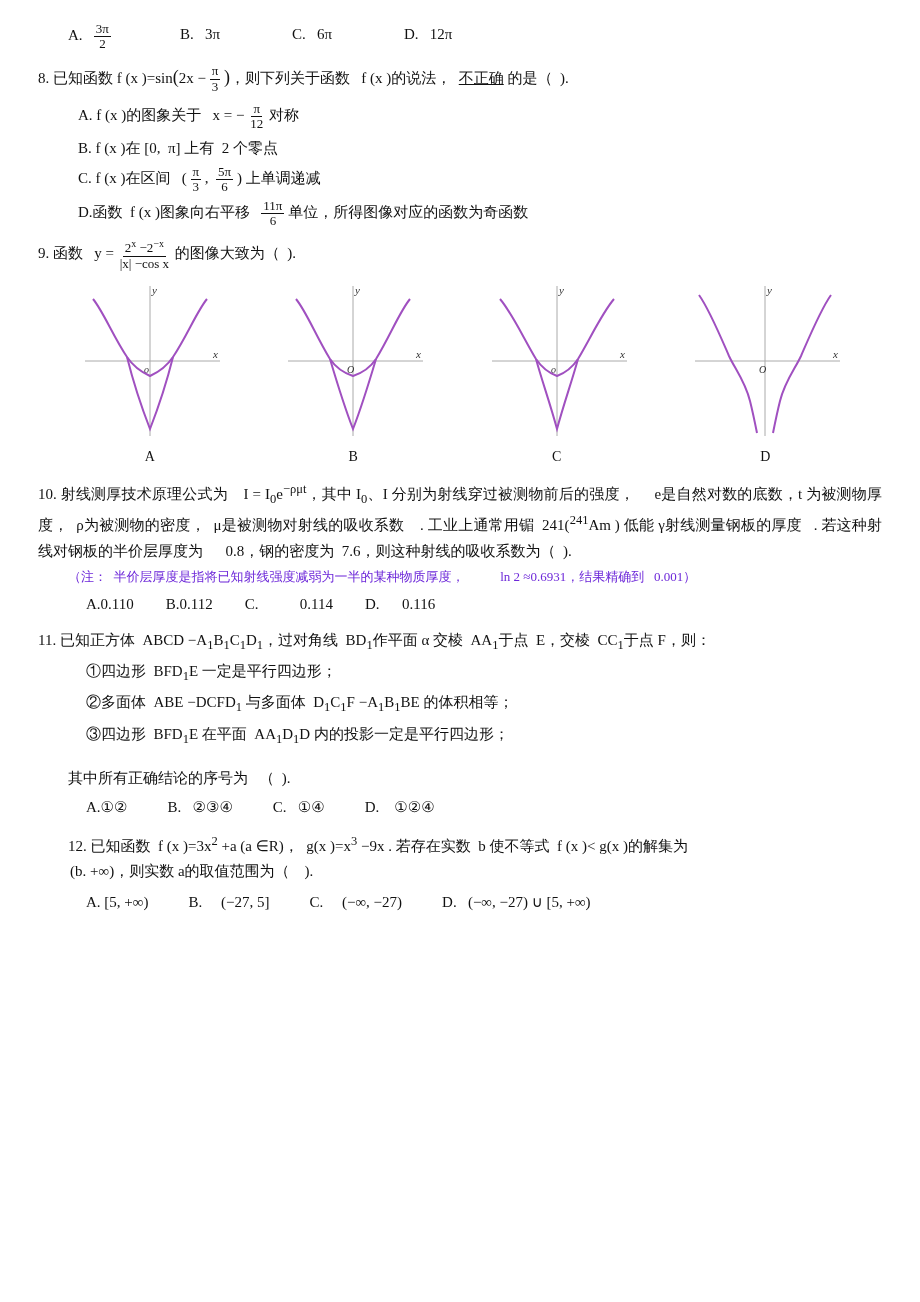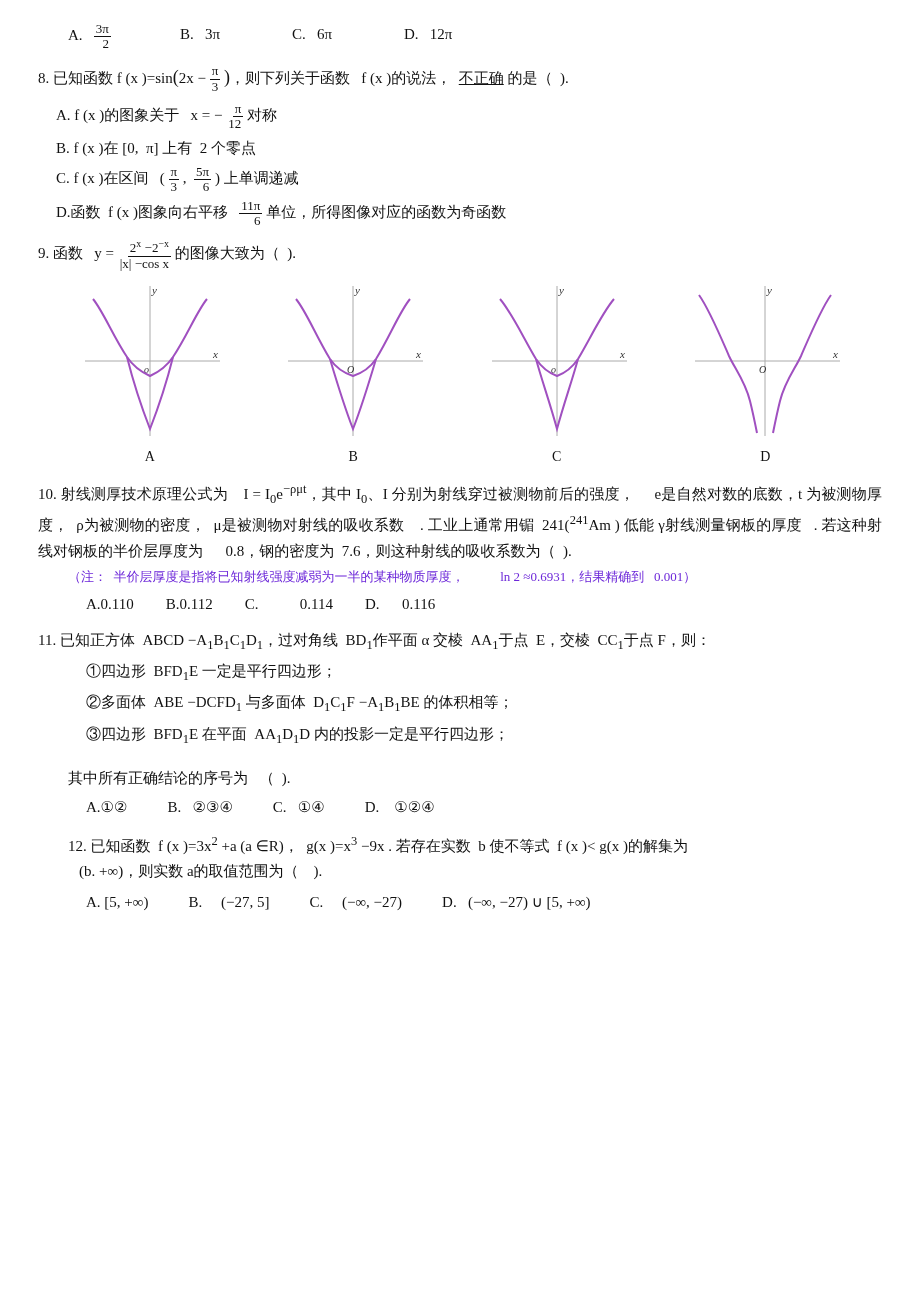--- a/index.html
+++ b/index.html
@@ -18,25 +18,25 @@
     }
     .options-row {
       display: flex;
       flex-wrap: wrap;
       gap: 0 32px;
       margin: 4px 0 4px 30px;
     }
     .option {
       min-width: 80px;
     }
-    .indent1 { margin-left: 18px; }
+    .indent1 { margin-left: 40px; }
     .fraction {
       display: inline-flex;
       flex-direction: column;
-      align-items: flex-end;
+      align-items: center;
       vertical-align: middle;
       font-size: 13px;
       line-height: 1.1;
     }
     .fraction .num { border-bottom: 1px solid #111; padding: 0 2px; }
     .fraction .den { padding: 0 2px; }
     .graphs-row {
       display: flex;
       justify-content: space-around;
       align-items: flex-end;
@@ -236,21 +236,21 @@
     <span>B. &nbsp;&nbsp;②③④</span>
     <span>C. &nbsp;&nbsp;①④</span>
     <span>D. &nbsp;&nbsp;&nbsp;①②④</span>
   </div>
 </div>
 
 <div class="question-block">
   <div style="margin-left:30px">
     12. 已知函数 &nbsp;f (x )=3x<sup>2</sup> +a (a ∈R)，&nbsp; g(x )=x<sup>3</sup> −9x . 若存在实数 &nbsp;b 使不等式 &nbsp;f (x )&lt; g(x )的解集为
   </div>
-  <div style="margin-left:41px">
+  <div style="margin-left:32px">
     (b. +∞)，则实数 a的取值范围为（&nbsp;&nbsp;&nbsp;&nbsp;).
   </div>
   <div class="answer-row" style="margin-top:5px">
     <span>A. [5, +∞)</span>
     <span>B. &nbsp;&nbsp;&nbsp;&nbsp;(−27, 5]</span>
     <span>C. &nbsp;&nbsp;&nbsp;&nbsp;(−∞, −27)</span>
     <span>D. &nbsp;&nbsp;(−∞, −27) ∪ [5, +∞)</span>
   </div>
 </div>
 

